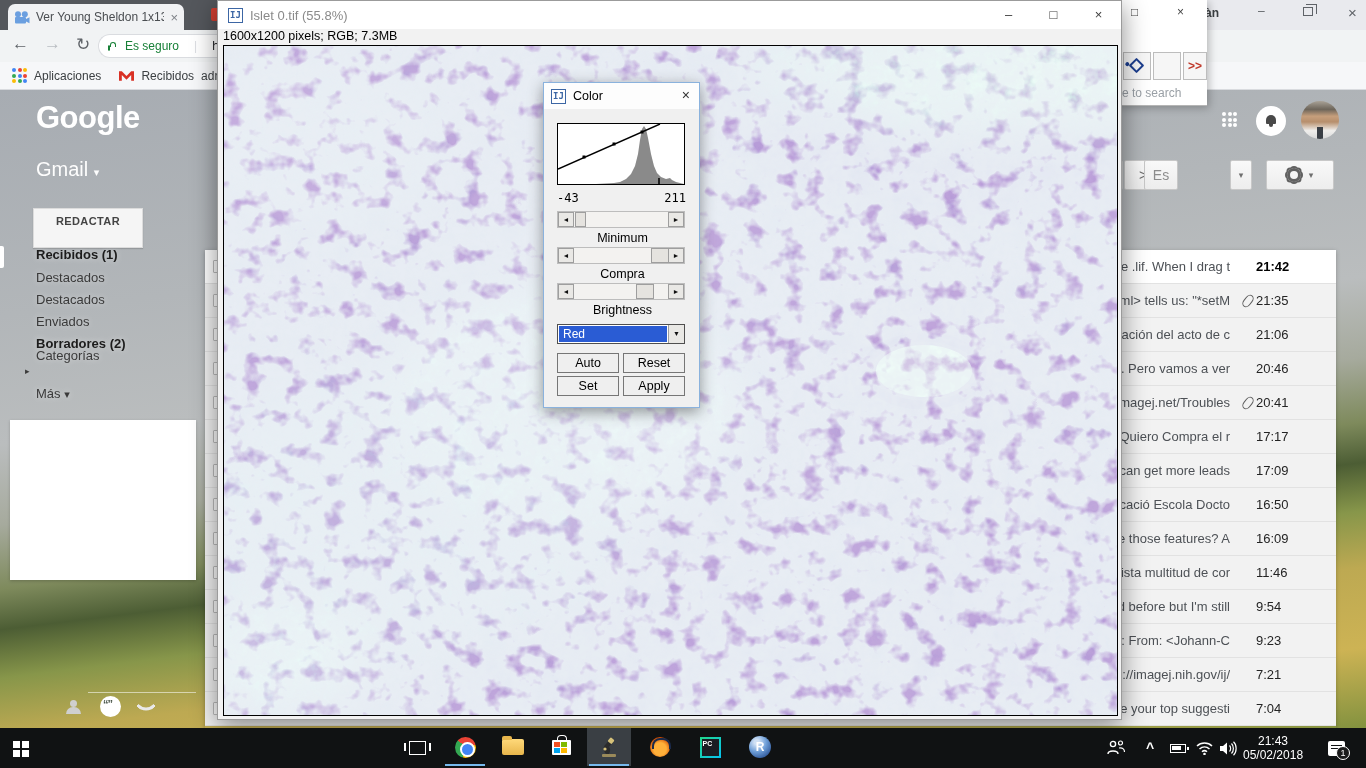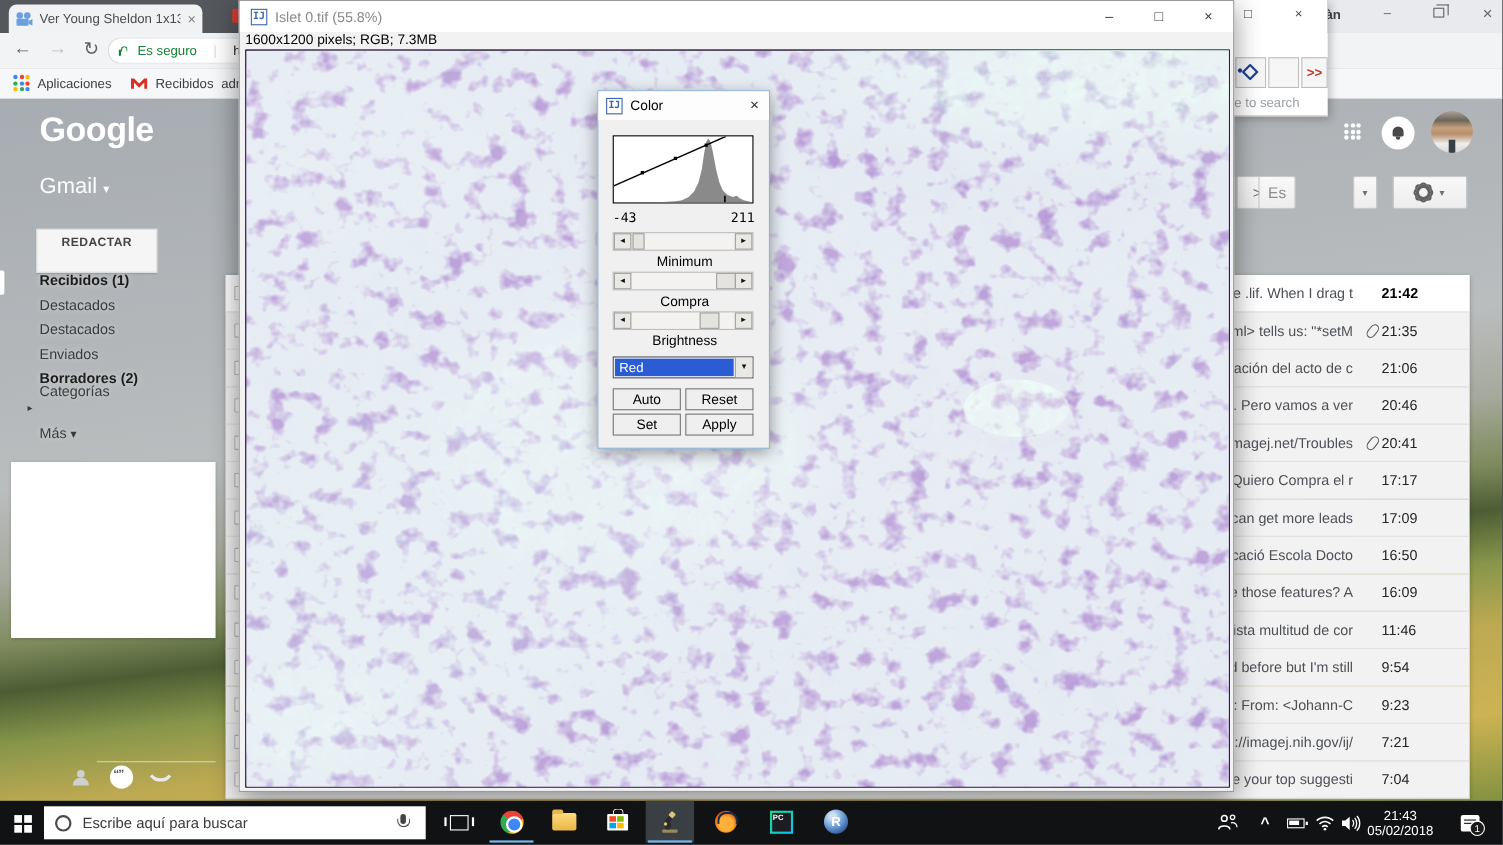--- a/index.html
+++ b/index.html
@@ -471,25 +471,20 @@
     <div class="cbtn" style="left:79px;top:293px">Apply</div>
   </div>
 
   <div class="taskbar">
     <span class="start">
         <i></i>
         <i></i>
         <i></i>
         <i></i>
       </span>
-    <div class="tb-search">
-      <span class="cortana-ring"></span>
-      <span class="ph">Escribe aquí para buscar</span>
-      <span class="mic"></span>
-    </div>
     <span class="taskview"></span>
     <div class="app-cell" style="left:443px">
         <span class="chrome-ico"></span>
         <span class="underline"></span>
       </div>
     <div class="app-cell" style="left:491px">
         <span class="folder-ico"></span>
       </div>
     <div class="app-cell" style="left:539px">
         <span class="store-ico">

